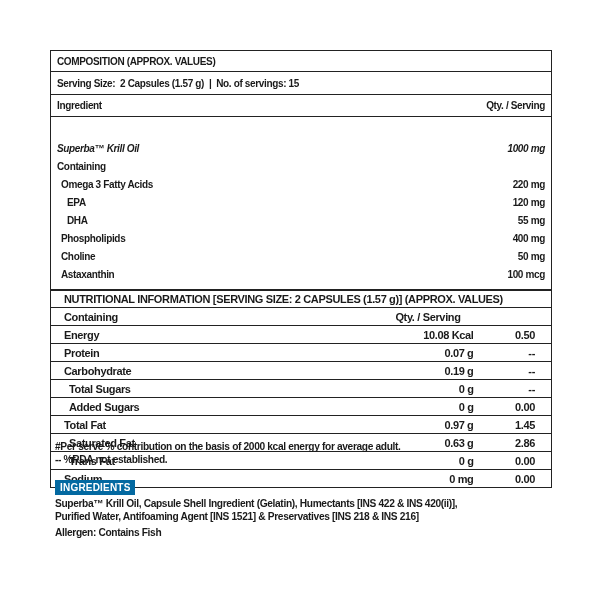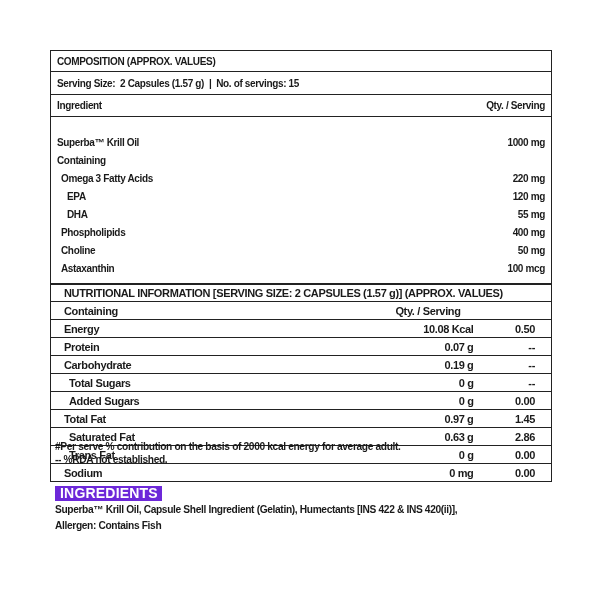--- a/index.html
+++ b/index.html
@@ -33,21 +33,21 @@
       white-space: nowrap;
       font-weight: bold;
       font-size: 10px;
       letter-spacing: -0.35px;
     }
     .row-line td { border-bottom: 1.5px solid #222; }
     .comp-title td { height: 20px; padding-left: 9px; }
     .comp-serving td { height: 22px; }
     .comp-head td { height: 21px; }
     .comp-body td { height: 18px; }
-    .comp-body.first td { padding-top: 16px; }
+    .comp-body.first td { padding-top: 22px; font-style: italic; }
     .r { text-align: right; }
     .ind1 { padding-left: 10px !important; }
     .ind2 { padding-left: 16px !important; margin-top: 39px; }
     .ind2b { padding-left: 10px !important; }
     .sec-gap td { height: 6px; }
 
     table.nut {
       width: 501px;
       border-collapse: collapse;
       border-left: 1.5px solid #222;
@@ -75,26 +75,26 @@
       position: absolute;
       left: 55px;
       top: 440px;
       font-weight: bold;
       font-size: 10.2px;
       letter-spacing: -0.35px;
       line-height: 13px;
     }
     .ing-badge {
       display: inline-block;
-      background: #6d28d9;
+      background: #0369a1;
       color: #ffffff;
       font-weight: bold;
-      font-size: 14px;
+      font-size: 10px;
       padding: 1px 4px 1px 5px;
-      margin-top: 20px;
+      margin-top: 14px;
       margin-bottom: 2px;
       letter-spacing: 0.2px;
     }
     .ing-text { line-height: 13px; }
     .allergen { margin-top: 3px; }
   </style>
 </head>
 <body>
 
 <div class="label-wrap">
@@ -215,14 +215,15 @@
     </tr>
   </tbody>
     </table>
 </div>
 
 <div class="footnotes">
   <div>#Per serve % contribution on the basis of 2000 kcal energy for average adult.</div>
   <div>-- %RDA not established.</div>
   <div class="ing-badge">INGREDIENTS</div>
   <div class="ing-text">Superba™ Krill Oil, Capsule Shell Ingredient (Gelatin), Humectants [INS 422 &amp; INS 420(ii)],</div>
+  <div class="ing-text">Purified Water, Antifoaming Agent [INS 1521] &amp; Preservatives [INS 218 &amp; INS 216]</div>
   <div class="allergen">Allergen: Contains Fish</div>
 </div>
 
 </body></html>

